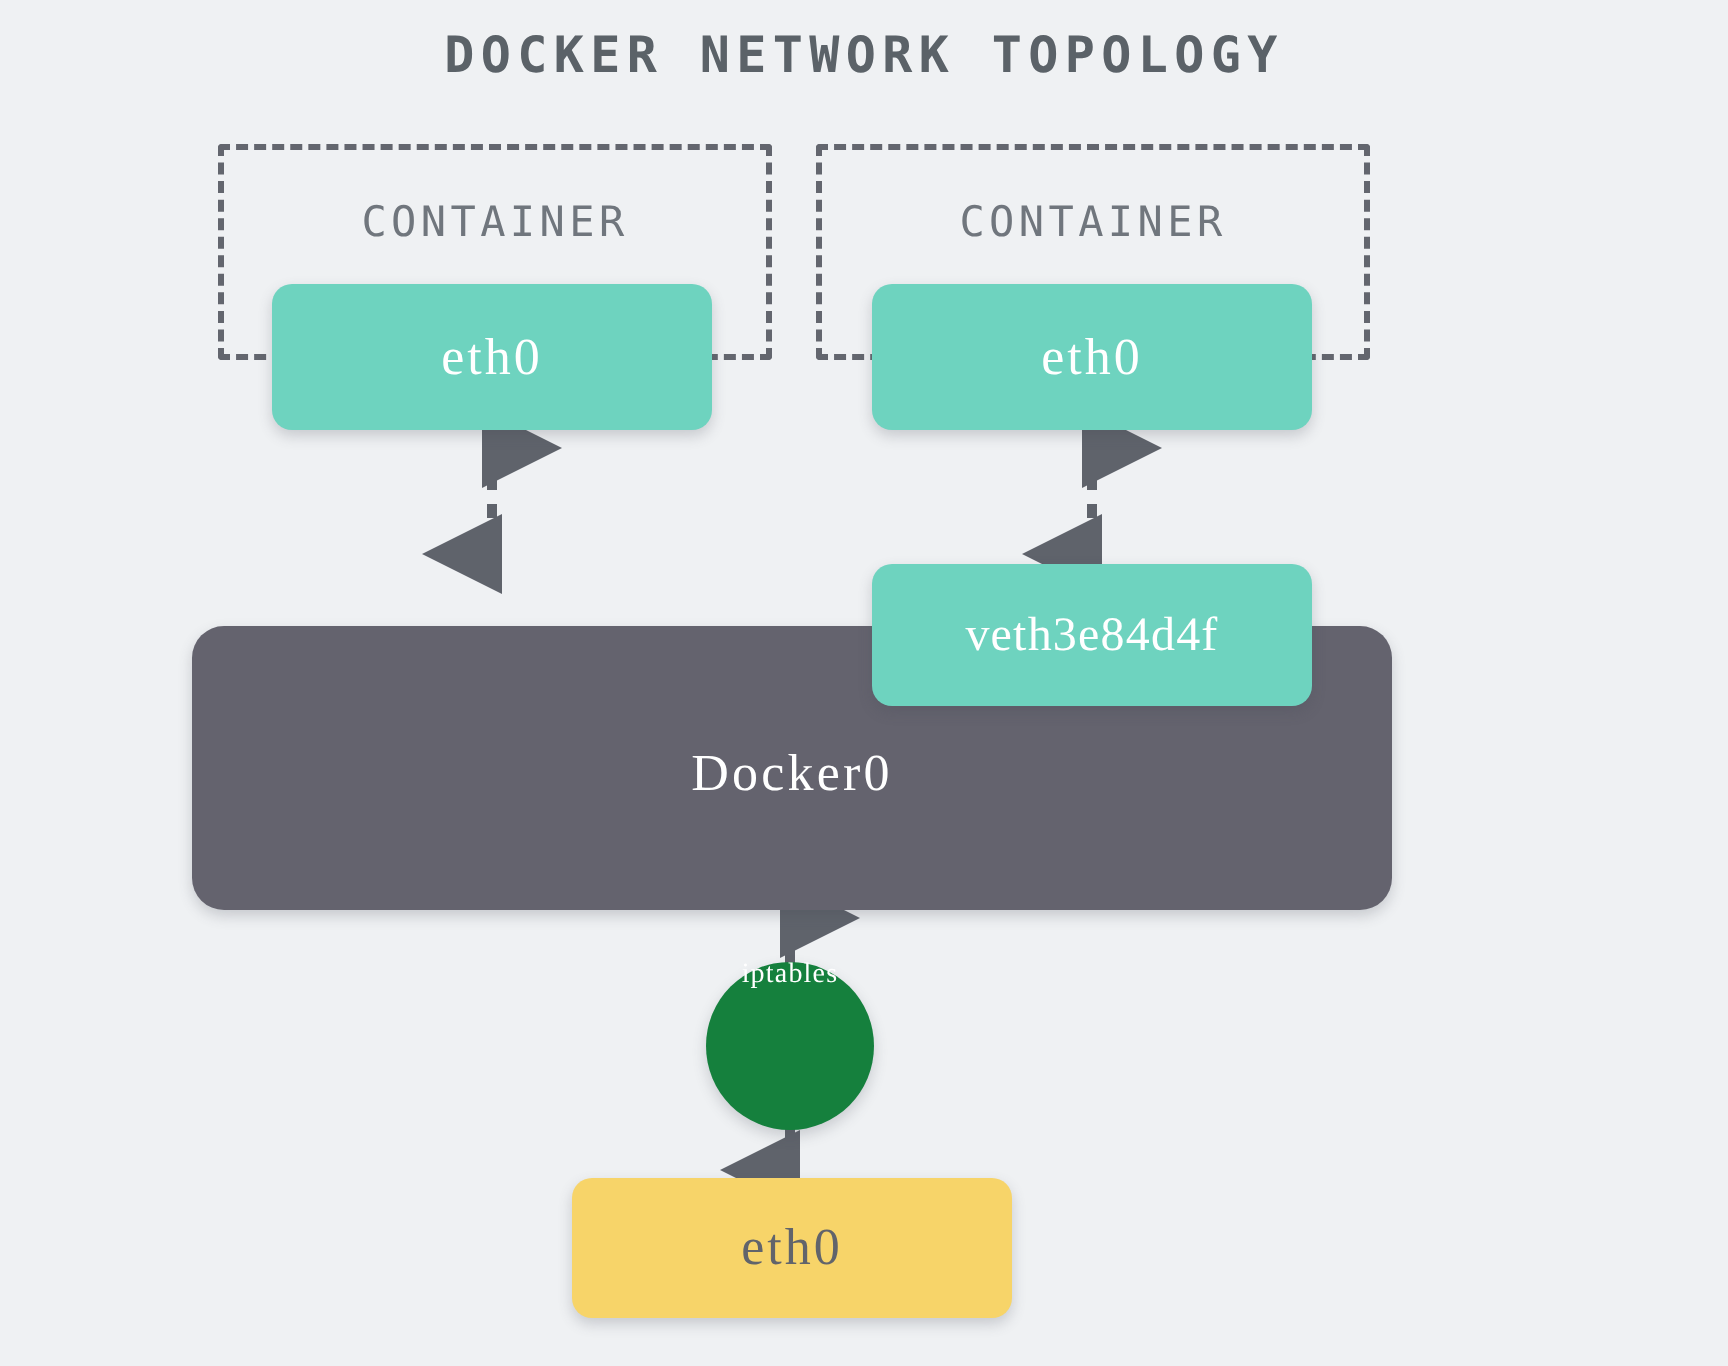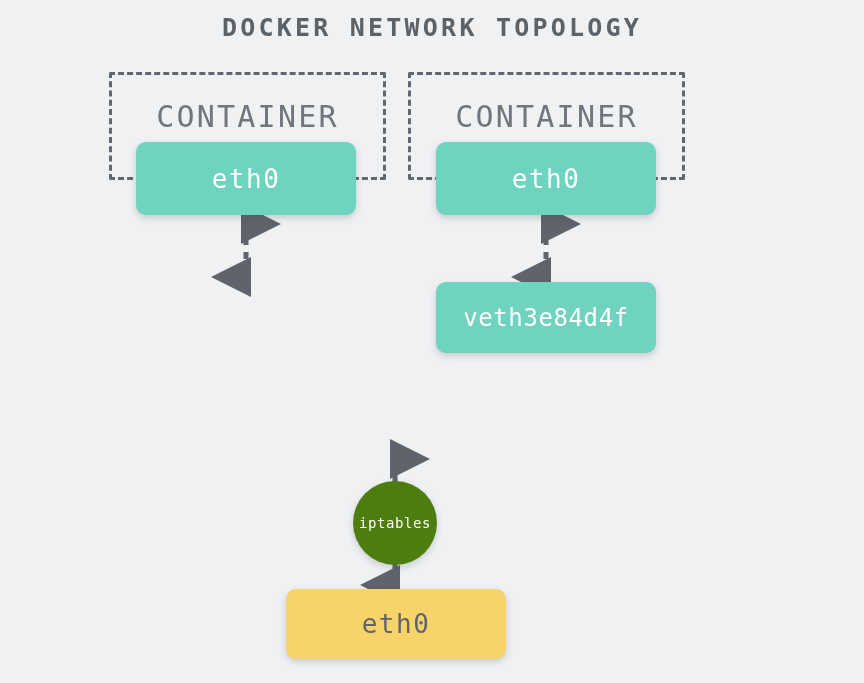--- a/index.html
+++ b/index.html
@@ -40,21 +40,21 @@
     border: 3.5px dashed #63666e;
     border-radius: 2px;
     box-sizing: border-box;
     background: transparent;
   }
   .container-label {
     position: absolute;
     width: 100%;
     text-align: center;
     top: 24px;
-    font-size: 30px;
+    font-size: 21px;
     color: #70767d;
     letter-spacing: 2.2px;
     font-family: "DejaVu Sans Mono", "Liberation Mono", monospace;
   }
 
   
   .node {
     position: absolute;
     box-sizing: border-box;
     display: flex;
@@ -76,39 +76,39 @@
     background: #64636e;
     color: #ffffff;
     border-radius: 16px;
     align-items: flex-start;
     padding-top: 0;
   }
   .node-label {
     font-size: 26px;
     letter-spacing: 1.5px;
     line-height: 1;
+    font-family: Liberation Serif, serif;
   }
   .node.bridge .node-label {
     font-size: 26px;
     letter-spacing: 1.6px;
     margin-top: 61px;
   }
   .veth .node-label {
     font-size: 24px;
     letter-spacing: 0.6px;
   }
 
   
   .circle {
     position: absolute;
     border-radius: 50%;
-    background: #4d7c0f;
+    background: #15803d;
     color: #ffffff;
     display: flex;
-    align-items: center;
     justify-content: center;
     box-shadow: 0 3px 7px rgba(70,75,85,0.22);
     font-family: "DejaVu Sans Mono", "Liberation Mono", monospace;
   }
   .circle .node-label {
     font-size: 14px;
     letter-spacing: 0.6px;
   }
 
   
@@ -156,20 +156,23 @@
   </svg>
 
   <div class="container-box" style="left:109px; top:72px; width:277px; height:108px;">
     <div class="container-label">CONTAINER</div>
   </div>
 
   <div class="container-box" style="left:408px; top:72px; width:277px; height:108px;">
     <div class="container-label">CONTAINER</div>
   </div>
 
+  <div class="node bridge" style="left:96px; top:313px; width:600px; height:142px;">
+    <span class="node-label">Docker0</span>
+  </div>
 
 
   <div class="node teal veth" style="left:436px; top:282px; width:220px; height:71px;text-align:center;">
     <span class="node-label">veth3e84d4f</span>
   </div>
 
   <div class="node teal" style="left:136px; top:142px; width:220px; height:73px;">
     <span class="node-label">eth0</span>
   </div>
 

